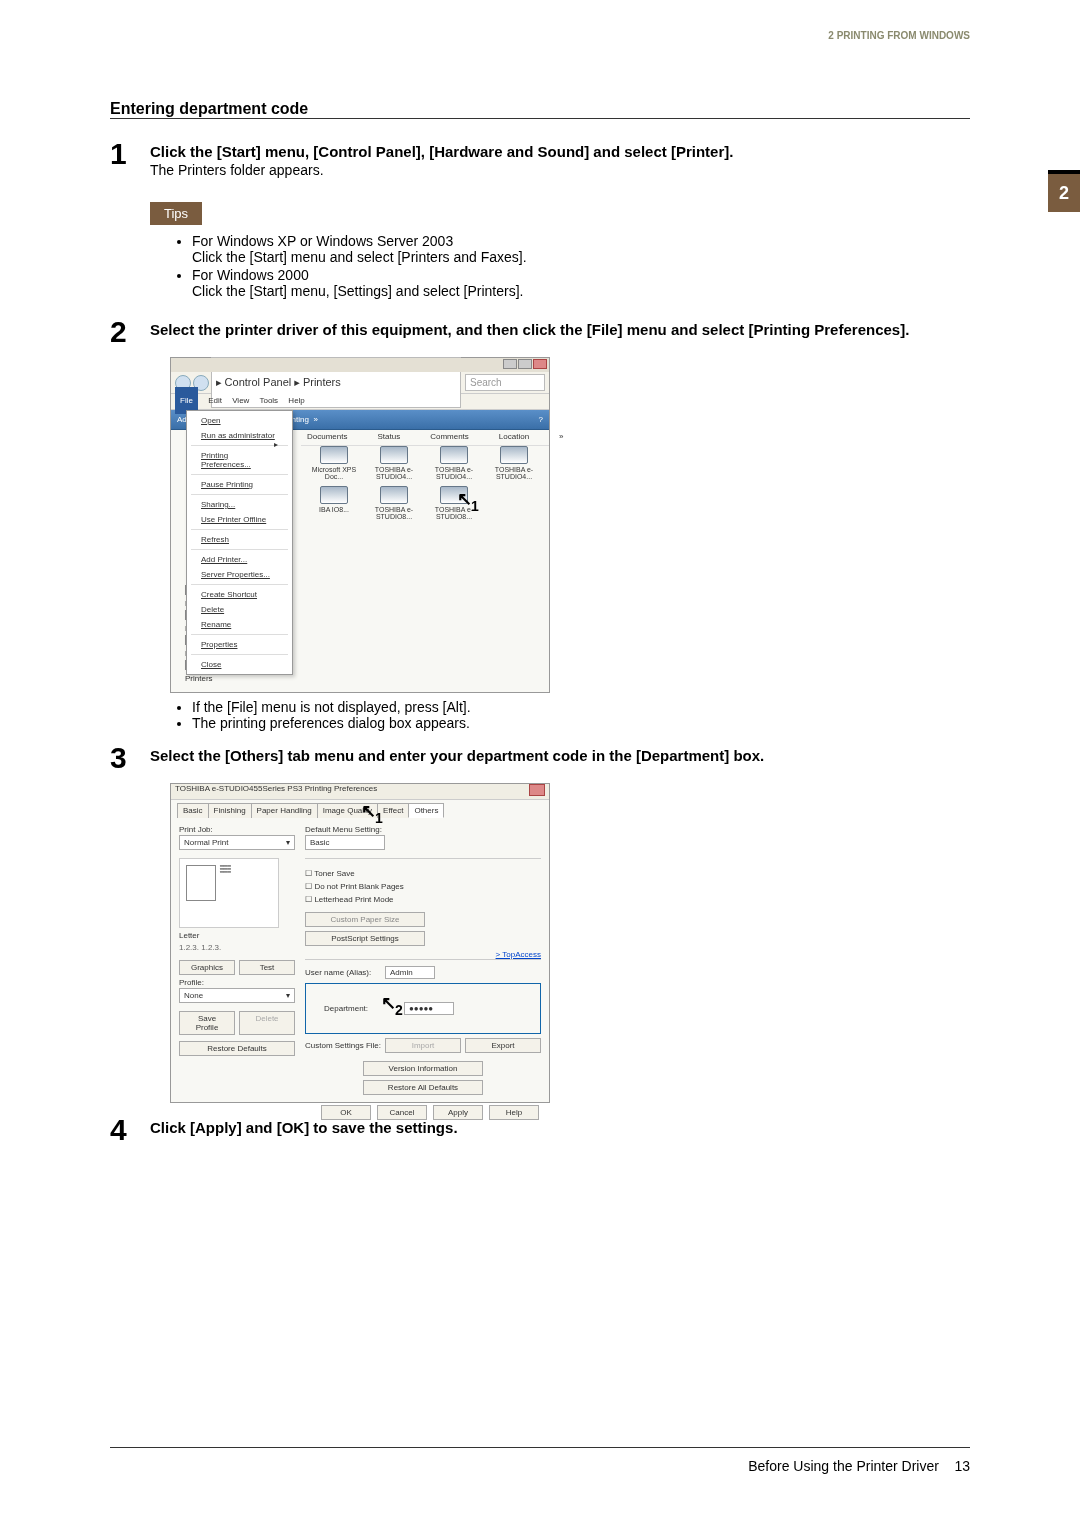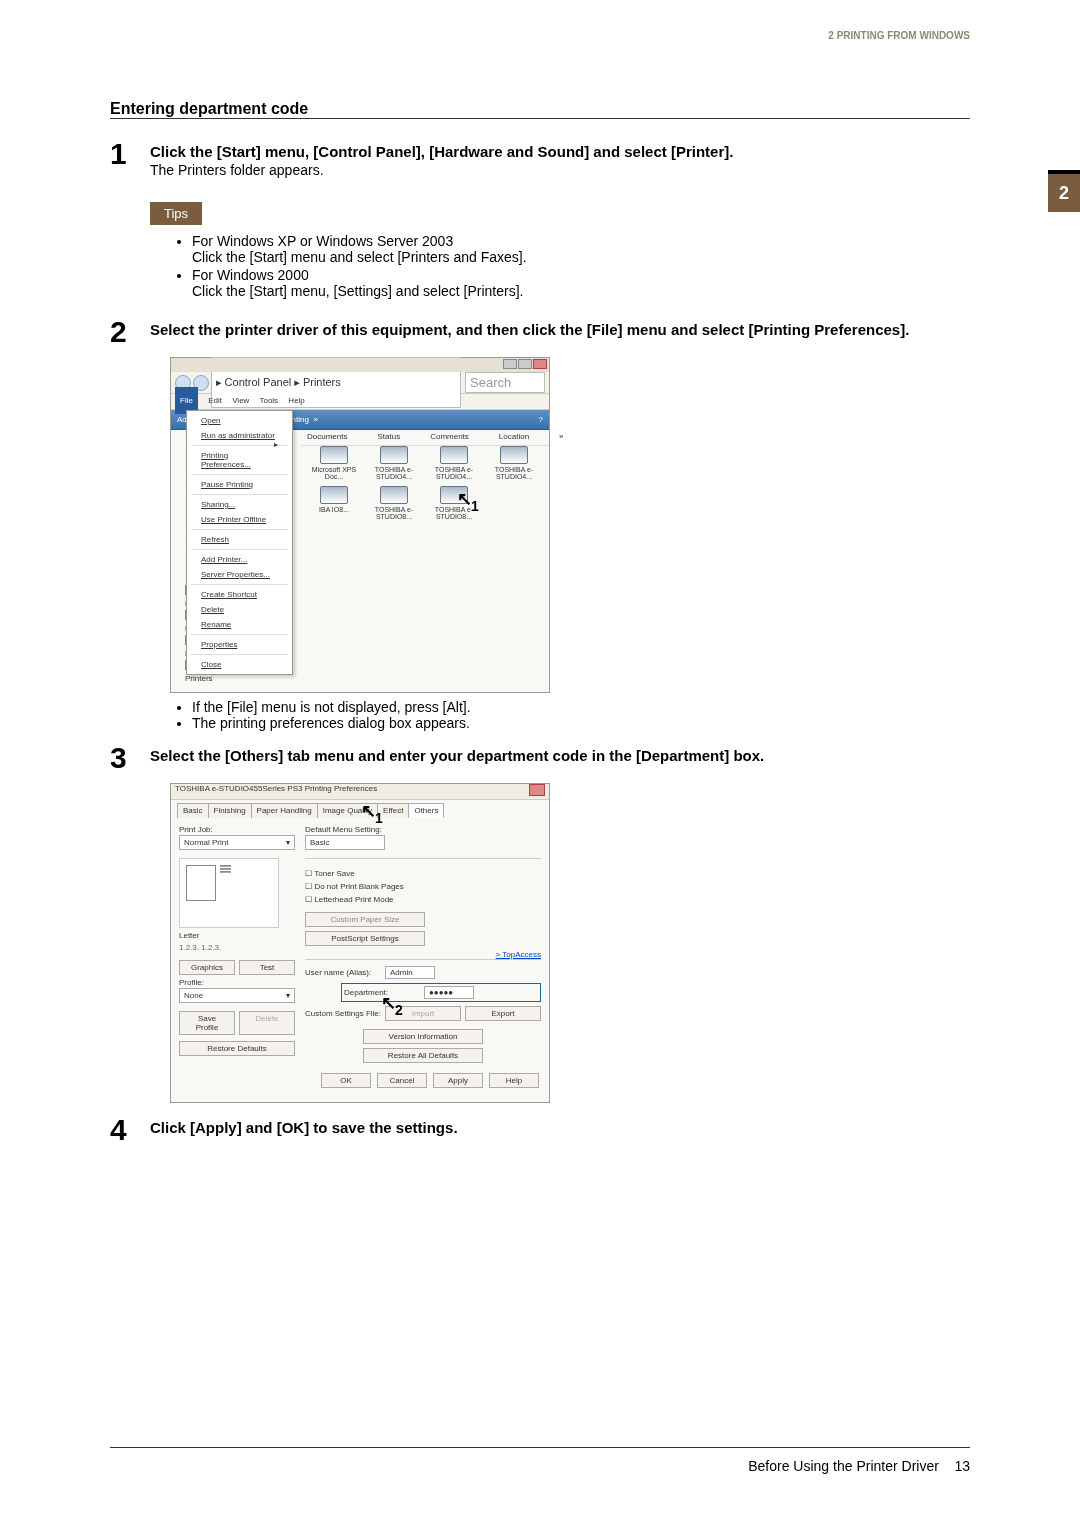--- a/index.html
+++ b/index.html
@@ -102,21 +102,21 @@
     }
     
     .s1 { width: 380px; height: 336px; position: relative; }
     .s1 .titlebar { height: 14px; background: #e4e0d4; position: relative; }
     .s1 .winbtns { position: absolute; right: 2px; top: 1px; display: flex; gap: 1px; }
     .s1 .winbtn { width: 14px; height: 10px; background: #ccc; border: 1px solid #888; }
     .s1 .winbtn.close { background: #d88; border-color: #a44; }
     .s1 .addrbar { height: 22px; background: #f4f2ea; display: flex; align-items: center; padding: 0 4px; border-bottom: 1px solid #ccc; }
     .s1 .navcircle { width: 16px; height: 16px; border-radius: 50%; background: #d0e0f0; border: 1px solid #8ab; margin-right: 2px; }
     .s1 .breadcrumb { flex: 1; background: #fff; border: 1px solid #bbb; padding: 18px 4px; font-size: 11px; }
-    .s1 .searchbox { width: 80px; background: #fff; border: 1px solid #bbb; padding: 2px 4px; font-size: 13px; margin-left: 4px; color: #999; }
+    .s1 .searchbox { width: 80px; background: #fff; border: 1px solid #bbb; padding: 2px 4px; font-size: 10px; margin-left: 4px; color: #999; }
     .s1 .menubar { height: 16px; background: #f4f2ea; padding: 2px 4px; font-size: 8px; border-bottom: 1px solid #ccc; }
     .s1 .menubar span.file { background: #2a5a9c; color: #fff; padding: 9px 5px; }
     .s1 .menubar span { margin-right: 8px; }
     .s1 .toolbar { height: 20px; background: linear-gradient(#5a8fc8, #3a6fa8); color: #fff; display: flex; align-items: center; padding: 0 6px; font-size: 8px; border-bottom: 1px solid #2a5a8c; }
     .s1 .toolbar .spacer { flex: 1; }
     .s1 .cols { height: 16px; padding: 2px 6px; font-size: 8px; border-bottom: 1px solid #ddd; display: flex; gap: 30px; margin-left: 130px; }
     .s1 .dropdown { position: absolute; top: 52px; left: 15px; width: 107px; background: #fff; border: 1px solid #999; box-shadow: 2px 2px 4px rgba(0,0,0,0.2); z-index: 5; padding: 2px 0; text-decoration: underline; }
     .s1 .dropdown .mitem { padding: 3px 14px; font-size: 8px; }
     .s1 .dropdown .msep { border-top: 1px solid #ddd; margin: 2px 4px; }
     .s1 .printers { position: absolute; left: 138px; top: 88px; right: 4px; }
@@ -365,21 +365,21 @@
         <div class="chk">Do not Print Blank Pages</div>
         <div class="chk">Letterhead Print Mode</div>
         <div class="btn" style="width:120px; margin-top:6px; color:#888;">Custom Paper Size</div>
         <div class="btn" style="width:120px; margin-top:4px;">PostScript Settings</div>
         <a class="link">&gt; TopAccess</a>
         <div style="clear:both; border-top:1px solid #ccc; margin:6px 0;"></div>
         <div class="fieldrow">
           <span class="fl">User name (Alias):</span>
           <span class="fv">Admin</span>
         </div>
-        <div class="fieldrow" style="border:1px solid #16a; padding:2px;margin-left:36px;">
+        <div class="fieldrow" style="border:1px solid #16a; padding:18px;">
           <span class="fl">Department:</span>
           <span class="fv">●●●●●</span>
         </div>
         <div class="fieldrow">
           <span class="fl">Custom Settings File:</span>
           <span class="btn" style="width:44px; color:#aaa;">Import</span>
           <span class="btn" style="width:44px; margin-left:4px;">Export</span>
         </div>
         <div class="btn" style="width:120px; margin:8px auto 0;">Version Information</div>
         <div class="btn" style="width:120px; margin:4px auto 0;">Restore All Defaults</div>

